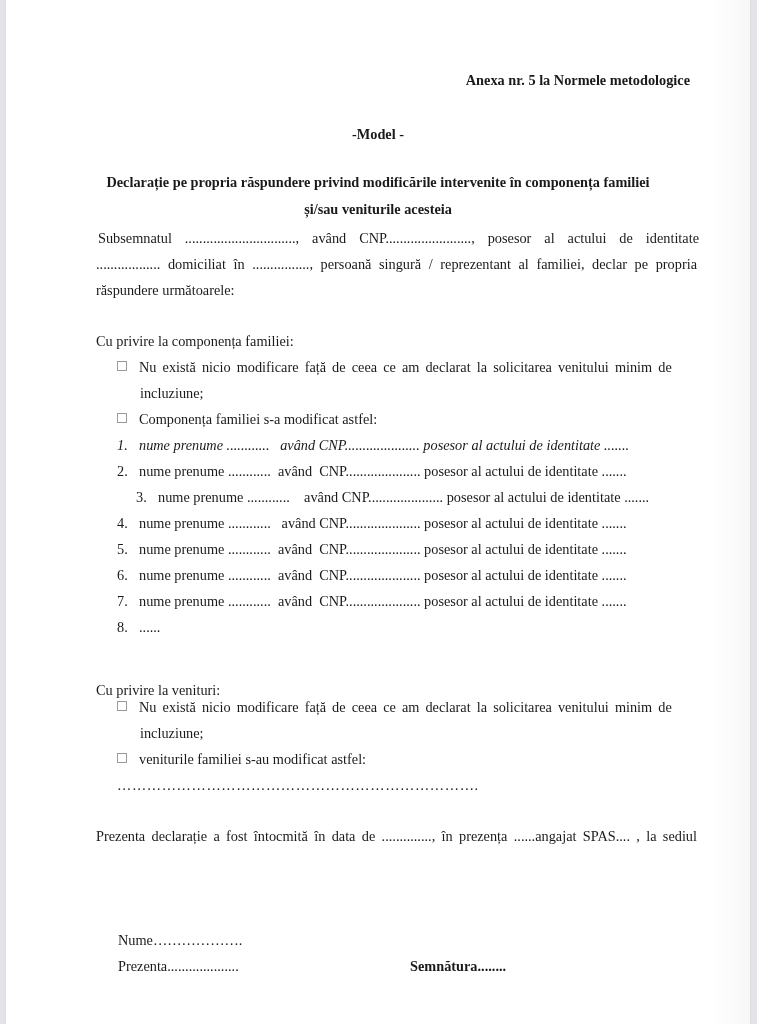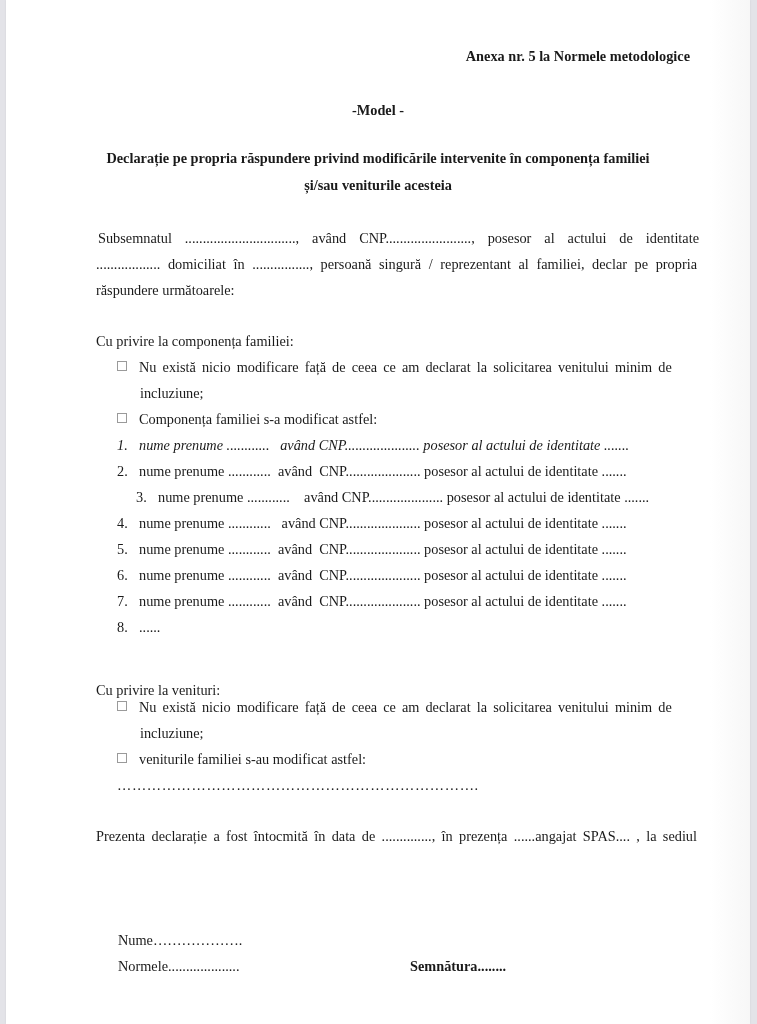--- a/index.html
+++ b/index.html
@@ -13,21 +13,21 @@
     .page {
       position: absolute; left: 6px; top: 0; width: 744px; height: 1024px;
       background: #ffffff;
       box-shadow: 0 0 2px rgba(0,0,0,0.08);
     }
     .page::after {
       content: ""; position: absolute; right: 0; top: 0; width: 40px; height: 100%;
       background: linear-gradient(to right, rgba(255,255,255,0), rgba(246,246,246,0.9));
       pointer-events: none;
     }
-    .abs { position: absolute; white-space: nowrap; }
+    .abs { position: absolute; white-space: nowrap; margin-top: 24px; }
     .annex { right: 60px; top: 48px; font-size: 14.3px; font-weight: bold; }
     .model { left: 0; width: 744px; top: 102px; text-align: center; font-size: 14.3px; font-weight: bold; }
     .title1 { left: 0; width: 744px; top: 150px; text-align: center; font-size: 14.3px; font-weight: bold; }
     .title2 { left: 0; width: 744px; top: 177px; text-align: center; font-size: 14.3px; font-weight: bold; }
     .just { text-align: justify; text-align-last: justify; }
     .line { position: absolute; font-size: 14.3px; white-space: nowrap; }
     .cb {
       display: inline-block; width: 8px; height: 8px; border: 1px solid #9a9a9a;
       vertical-align: 1px; margin-right: 12px;
     }
@@ -76,16 +76,16 @@
 
   <div class="line" style="left:111px; top:751px;">
     <span class="cb"></span><span>veniturile familiei s-au modificat astfel:</span>
   </div>
 
   <div class="line" style="left:111px; top:777px; letter-spacing:0.6px;">……………………………………………………………….</div>
 
   <div class="line just" style="left:90px; width:601px; top:828px;">Prezenta declarație a fost întocmită în data de .............., în prezența ......angajat SPAS.... , la sediul</div>
 
   <div class="line" style="left:112px; top:932px;">Nume……………….</div>
-  <div class="line" style="left:112px; top:958px;">Normele....................</div>
+  <div class="line" style="left:112px; top:958px;">Prezenta....................</div>
   <div class="line" style="left:404px; top:958px;font-weight:bold;">Semnătura........</div>
 
 </div>
 
 </body></html>

